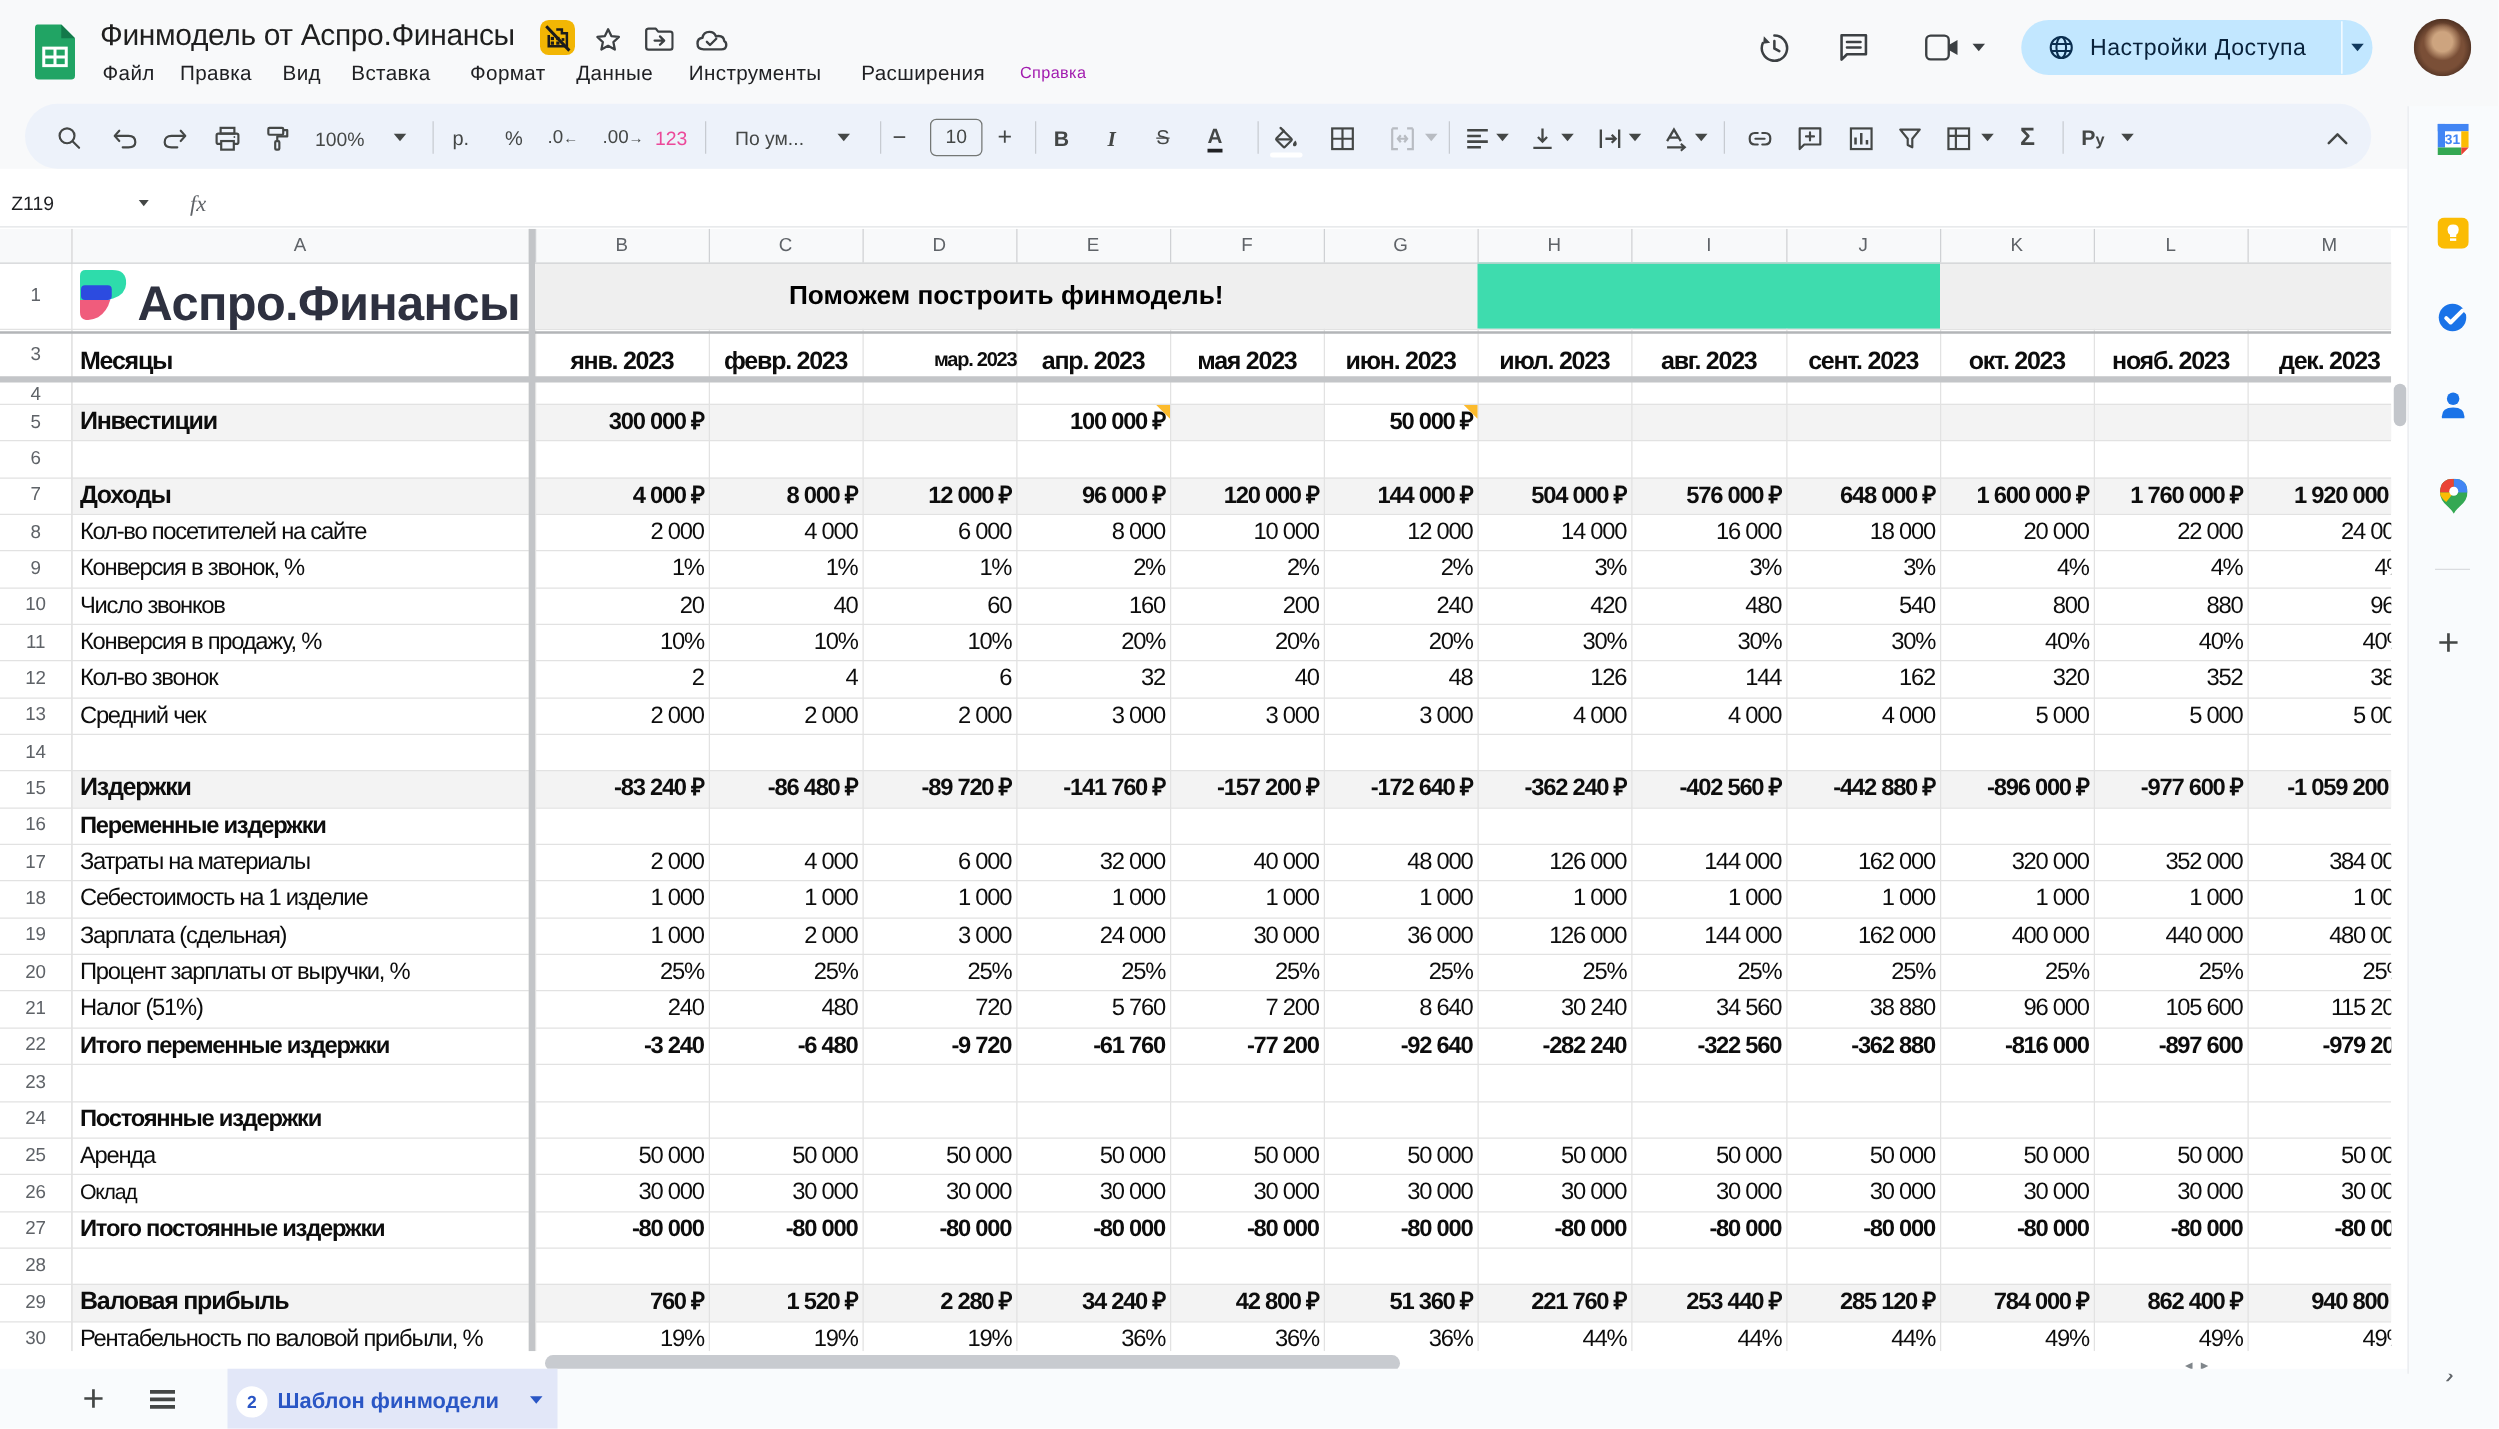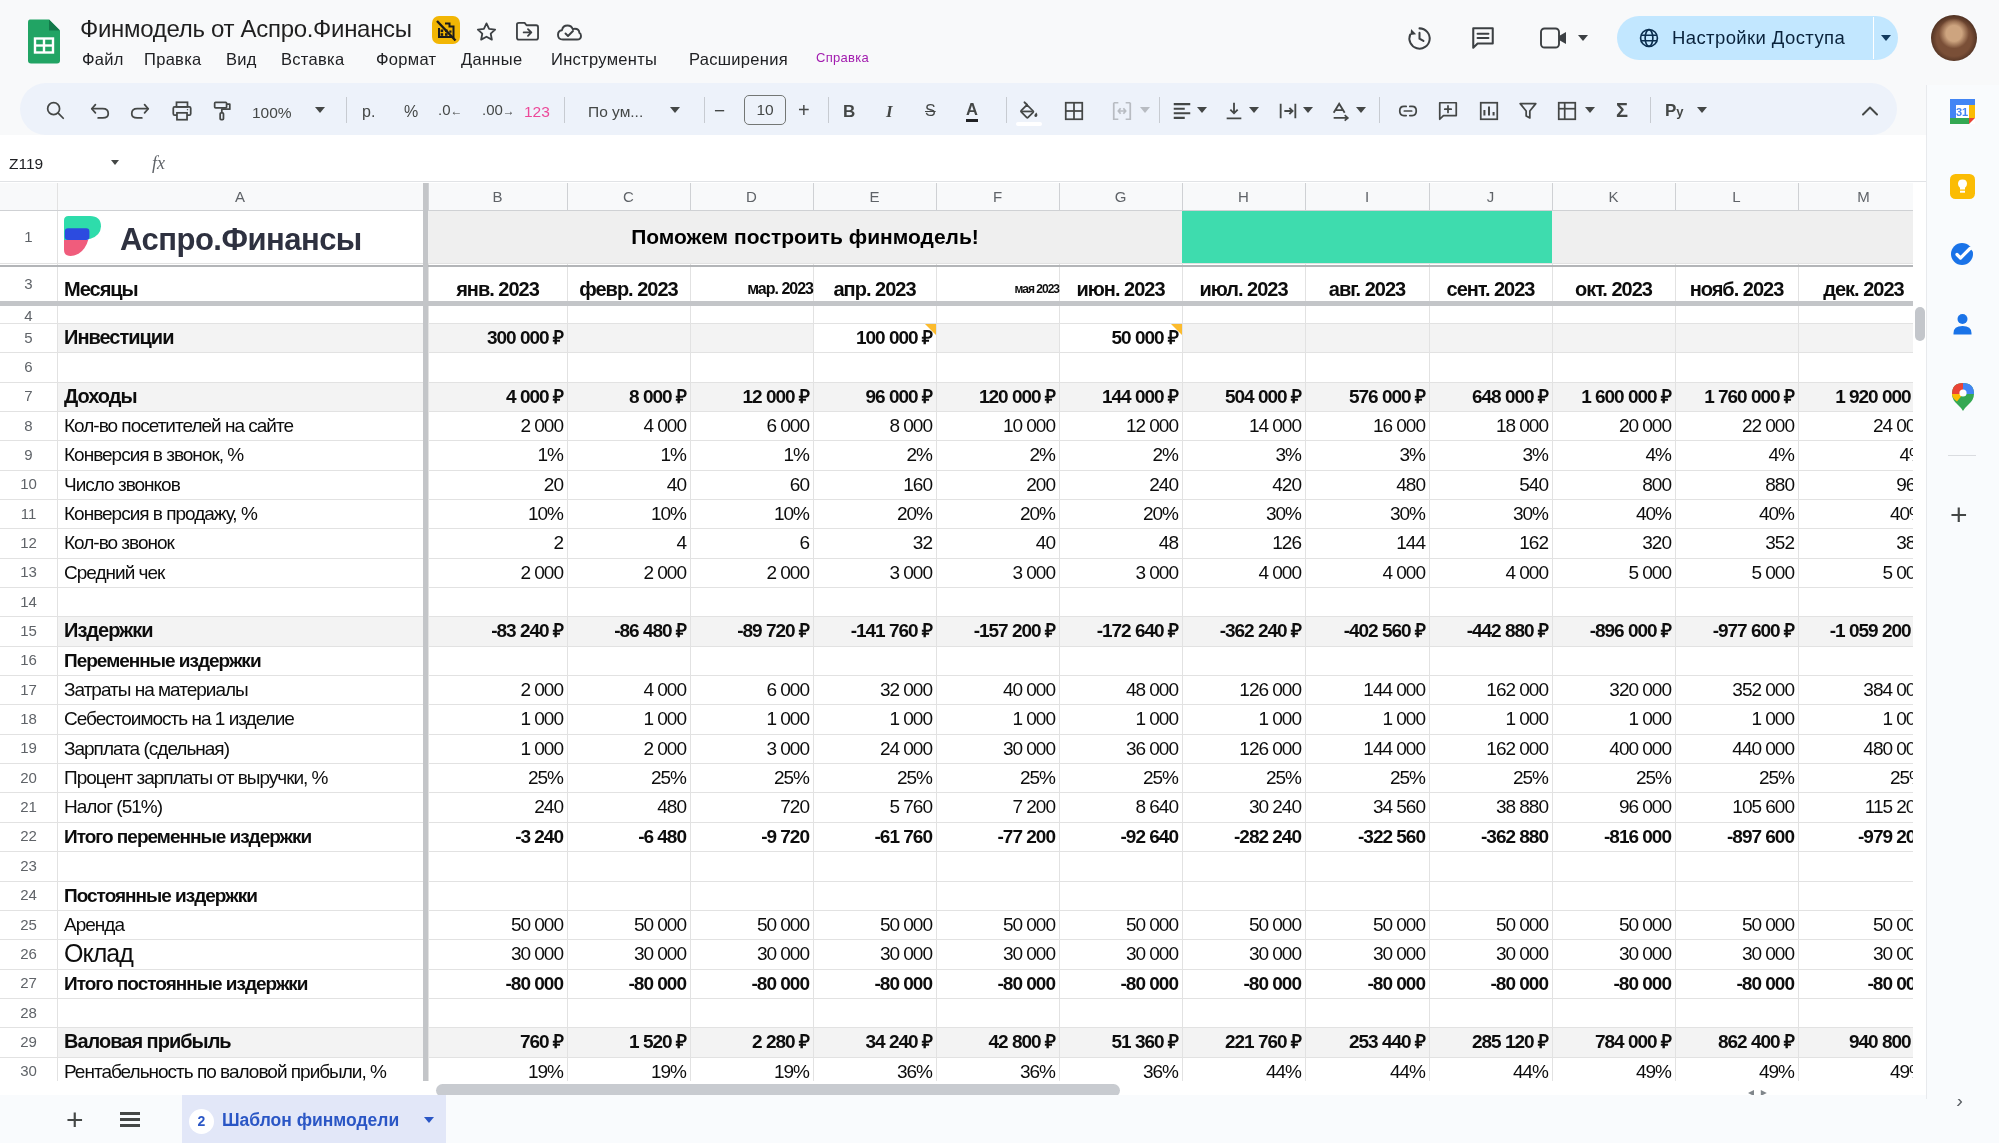--- a/index.html
+++ b/index.html
@@ -299,28 +299,28 @@
 <div class="hdl" style="left:0;top:761.8px;width:57px">26</div>
 <div class="hdl" style="left:0;top:791.2px;width:57px">27</div>
 <div class="hdl" style="left:0;top:820.5px;width:57px">28</div>
 <div class="hdl" style="left:0;top:849.9px;width:57px">29</div>
 <div class="hdl" style="left:0;top:879.2px;width:57px">30</div>
 <svg class="ab" style="left:64px;top:33px" width="37" height="40" viewBox="0 0 37 40">
 <path d="M4.5 0 L26 0 Q37 0 37 10.5 Q36.5 19.5 26.5 22.8 Q22 24 15 24 L0 24 L0 4.5 Q0 0 4.5 0 Z" fill="#2edcab"></path>
 <rect x="0.8" y="12.2" width="24.6" height="11.8" rx="3.2" fill="#2c4be0"></rect>
 <path d="M0 24 L24.2 24 Q21.5 33.5 14.5 37.8 Q7.5 41.2 3 39.3 Q0 38 0 33.5 Z" fill="#f05c7c"></path>
 </svg>
-<div class="ab" style="left:120px;top:39px;font-size:31px;font-weight:600;color:#2e3140;letter-spacing:-0.5px">Аспро.Финансы</div>
+<div class="ab" style="left:110px;top:39px;font-size:39px;font-weight:600;color:#2e3140;letter-spacing:-0.5px">Аспро.Финансы</div>
 <div class="ab" style="left:428px;top:27px;width:754px;height:53px;line-height:53px;text-align:center;font-size:21px;font-weight:bold;color:#000">Поможем построить финмодель!</div>
 <div class="cell b" style="left:64px;top:84px;height:34px;line-height:44px;font-size:20px">Месяцы</div>
 <div class="cell b num" style="left:428px;top:84px;width:139px;height:34px;line-height:44px;text-align:center;font-size:20px">янв.&nbsp;2023</div>
 <div class="cell b num" style="left:567px;top:84px;width:123px;height:34px;line-height:44px;text-align:center;font-size:20px">февр.&nbsp;2023</div>
 <div class="cell b num" style="left:690px;top:84px;width:123px;height:34px;line-height:44px;text-align:right;font-size:16px">мар.&nbsp;2023</div>
 <div class="cell b num" style="left:813px;top:84px;width:123px;height:34px;line-height:44px;text-align:center;font-size:20px">апр.&nbsp;2023</div>
-<div class="cell b num" style="left:936px;top:84px;width:123px;height:34px;line-height:44px;font-size:12px">мая&nbsp;2023</div>
+<div class="cell b num" style="left:936px;top:84px;width:123px;height:34px;line-height:44px;text-align:center;font-size:20px">мая&nbsp;2023</div>
 <div class="cell b num" style="left:1059px;top:84px;width:123px;height:34px;line-height:44px;text-align:center;font-size:20px">июн.&nbsp;2023</div>
 <div class="cell b num" style="left:1182px;top:84px;width:123px;height:34px;line-height:44px;text-align:center;font-size:20px">июл.&nbsp;2023</div>
 <div class="cell b num" style="left:1305px;top:84px;width:124px;height:34px;line-height:44px;text-align:center;font-size:20px">авг.&nbsp;2023</div>
 <div class="cell b num" style="left:1429px;top:84px;width:123px;height:34px;line-height:44px;text-align:center;font-size:20px">сент.&nbsp;2023</div>
 <div class="cell b num" style="left:1552px;top:84px;width:123px;height:34px;line-height:44px;text-align:center;font-size:20px">окт.&nbsp;2023</div>
 <div class="cell b num" style="left:1675px;top:84px;width:123px;height:34px;line-height:44px;text-align:center;font-size:20px">нояб.&nbsp;2023</div>
 <div class="cell b num" style="left:1798px;top:84px;width:131px;height:34px;line-height:44px;text-align:center;font-size:20px">дек.&nbsp;2023</div>
 <div class="cell b" style="left:64px;top:139.8px;height:29.35px;line-height:29.35px;font-size:20px">Инвестиции</div>
 <div class="cell num b" style="left:428px;top:139.8px;width:135px;height:29.35px;line-height:29.35px">300&nbsp;000&nbsp;₽</div>
 <div class="cell num b" style="left:813px;top:139.8px;width:119px;height:29.35px;line-height:29.35px">100&nbsp;000&nbsp;₽</div>
@@ -515,21 +515,21 @@
 <div class="cell num" style="left:690px;top:726.8px;width:119px;height:29.35px;line-height:29.35px">50&nbsp;000</div>
 <div class="cell num" style="left:813px;top:726.8px;width:119px;height:29.35px;line-height:29.35px">50&nbsp;000</div>
 <div class="cell num" style="left:936px;top:726.8px;width:119px;height:29.35px;line-height:29.35px">50&nbsp;000</div>
 <div class="cell num" style="left:1059px;top:726.8px;width:119px;height:29.35px;line-height:29.35px">50&nbsp;000</div>
 <div class="cell num" style="left:1182px;top:726.8px;width:119px;height:29.35px;line-height:29.35px">50&nbsp;000</div>
 <div class="cell num" style="left:1305px;top:726.8px;width:120px;height:29.35px;line-height:29.35px">50&nbsp;000</div>
 <div class="cell num" style="left:1429px;top:726.8px;width:119px;height:29.35px;line-height:29.35px">50&nbsp;000</div>
 <div class="cell num" style="left:1552px;top:726.8px;width:119px;height:29.35px;line-height:29.35px">50&nbsp;000</div>
 <div class="cell num" style="left:1675px;top:726.8px;width:119px;height:29.35px;line-height:29.35px">50&nbsp;000</div>
 <div class="cell num" style="left:1798px;top:726.8px;width:127px;height:29.35px;line-height:29.35px">50&nbsp;000</div>
-<div class="cell" style="left:64px;top:756.2px;height:29.35px;line-height:29.35px;font-size:25px">Оклад</div>
+<div class="cell" style="left:64px;top:756.2px;height:29.35px;line-height:29.35px;font-size:17px">Оклад</div>
 <div class="cell num" style="left:428px;top:756.2px;width:135px;height:29.35px;line-height:29.35px">30&nbsp;000</div>
 <div class="cell num" style="left:567px;top:756.2px;width:119px;height:29.35px;line-height:29.35px">30&nbsp;000</div>
 <div class="cell num" style="left:690px;top:756.2px;width:119px;height:29.35px;line-height:29.35px">30&nbsp;000</div>
 <div class="cell num" style="left:813px;top:756.2px;width:119px;height:29.35px;line-height:29.35px">30&nbsp;000</div>
 <div class="cell num" style="left:936px;top:756.2px;width:119px;height:29.35px;line-height:29.35px">30&nbsp;000</div>
 <div class="cell num" style="left:1059px;top:756.2px;width:119px;height:29.35px;line-height:29.35px">30&nbsp;000</div>
 <div class="cell num" style="left:1182px;top:756.2px;width:119px;height:29.35px;line-height:29.35px">30&nbsp;000</div>
 <div class="cell num" style="left:1305px;top:756.2px;width:120px;height:29.35px;line-height:29.35px">30&nbsp;000</div>
 <div class="cell num" style="left:1429px;top:756.2px;width:119px;height:29.35px;line-height:29.35px">30&nbsp;000</div>
 <div class="cell num" style="left:1552px;top:756.2px;width:119px;height:29.35px;line-height:29.35px">30&nbsp;000</div>

